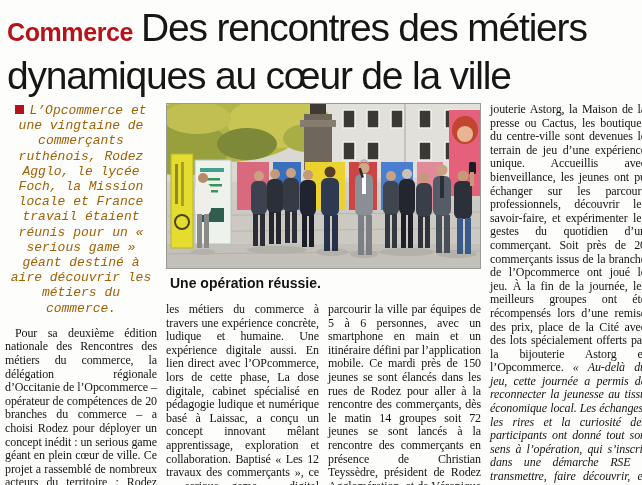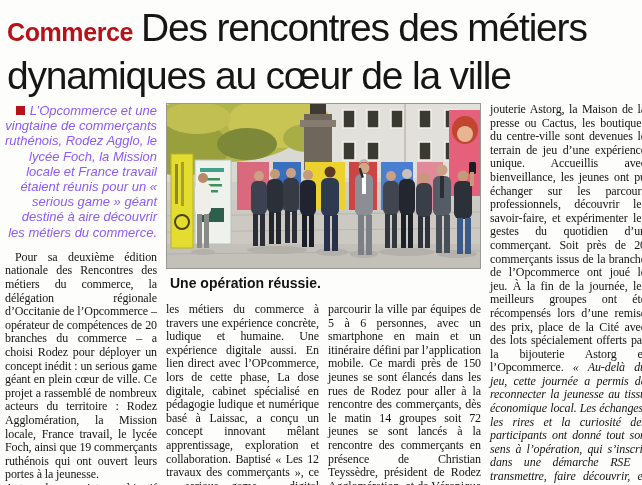--- a/index.html
+++ b/index.html
@@ -38,26 +38,26 @@
     gap: 9px;
     align-items: flex-start;
   }
   .col { text-align: justify; }
   .col1 { width: 152px; flex: none; }
   .mid  { width: 315px; flex: none; }
   .col4 { width: 156px; flex: none; }
 
   
   .lede {
-    font-family: Liberation Sans, sans-serif;
+    font-family: Liberation Mono, monospace;
     font-style: italic;
     font-size: 13px;
     line-height: 15.2px;
-    color: #8b5cf6;
-    text-align: right;
+    color: #a16207;
+    text-align: center;
     margin-bottom: 11px;
   }
   .lede .bullet {
     display: inline-block;
     width: 9px; height: 9px;
     background: #b5121a;
     margin-right: 5px;
   }
   
   .bodytext {

